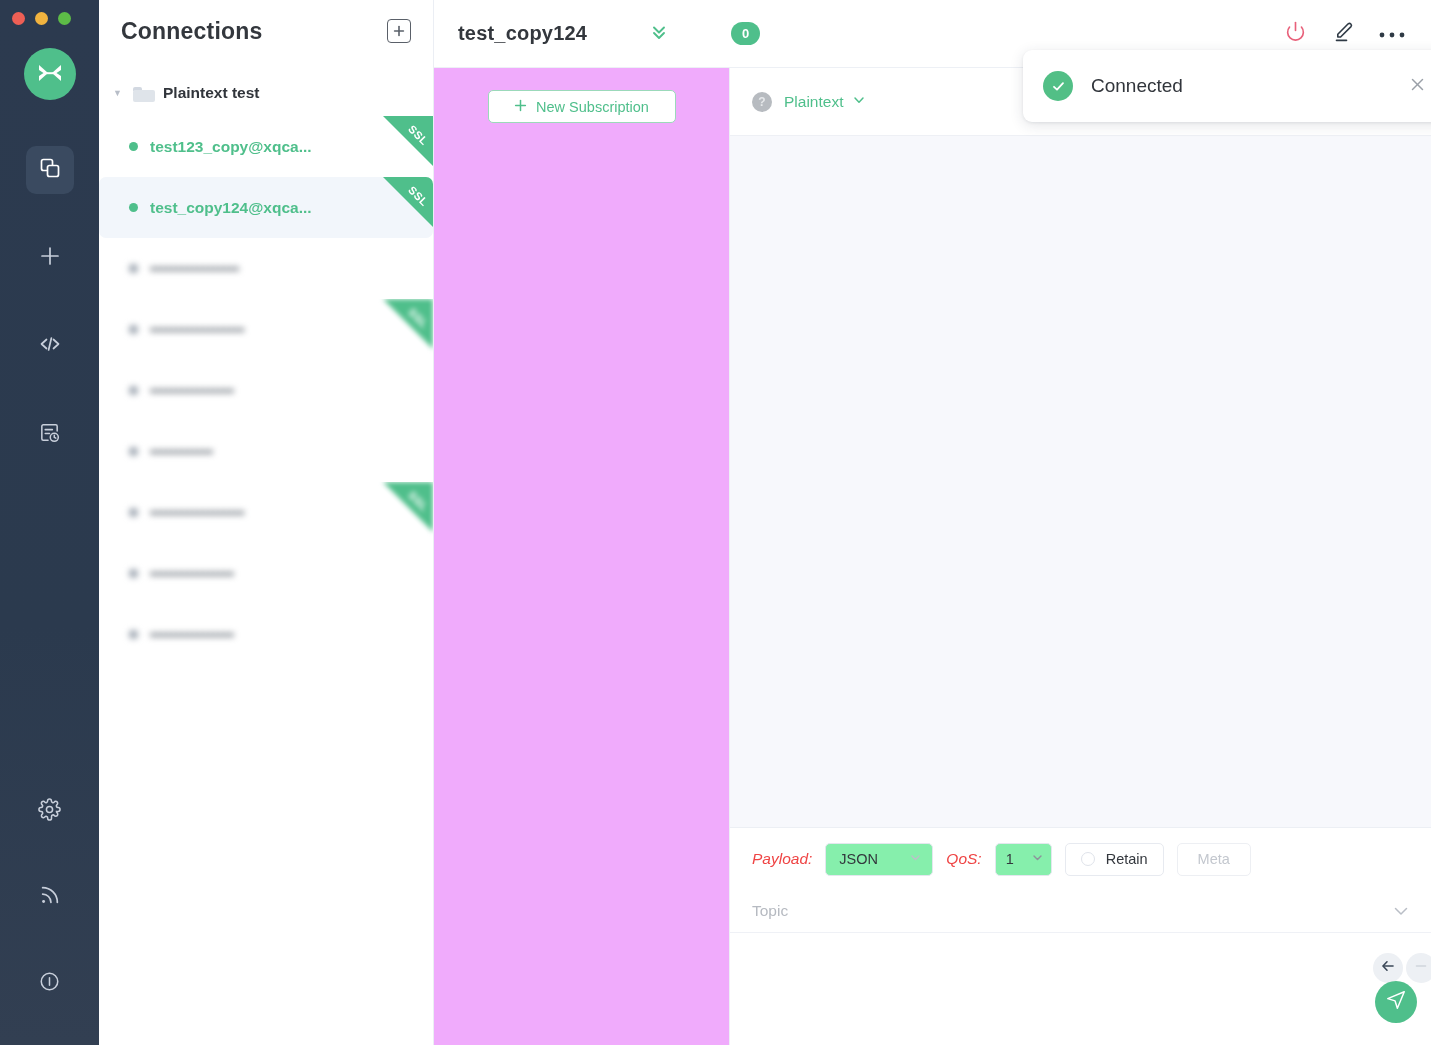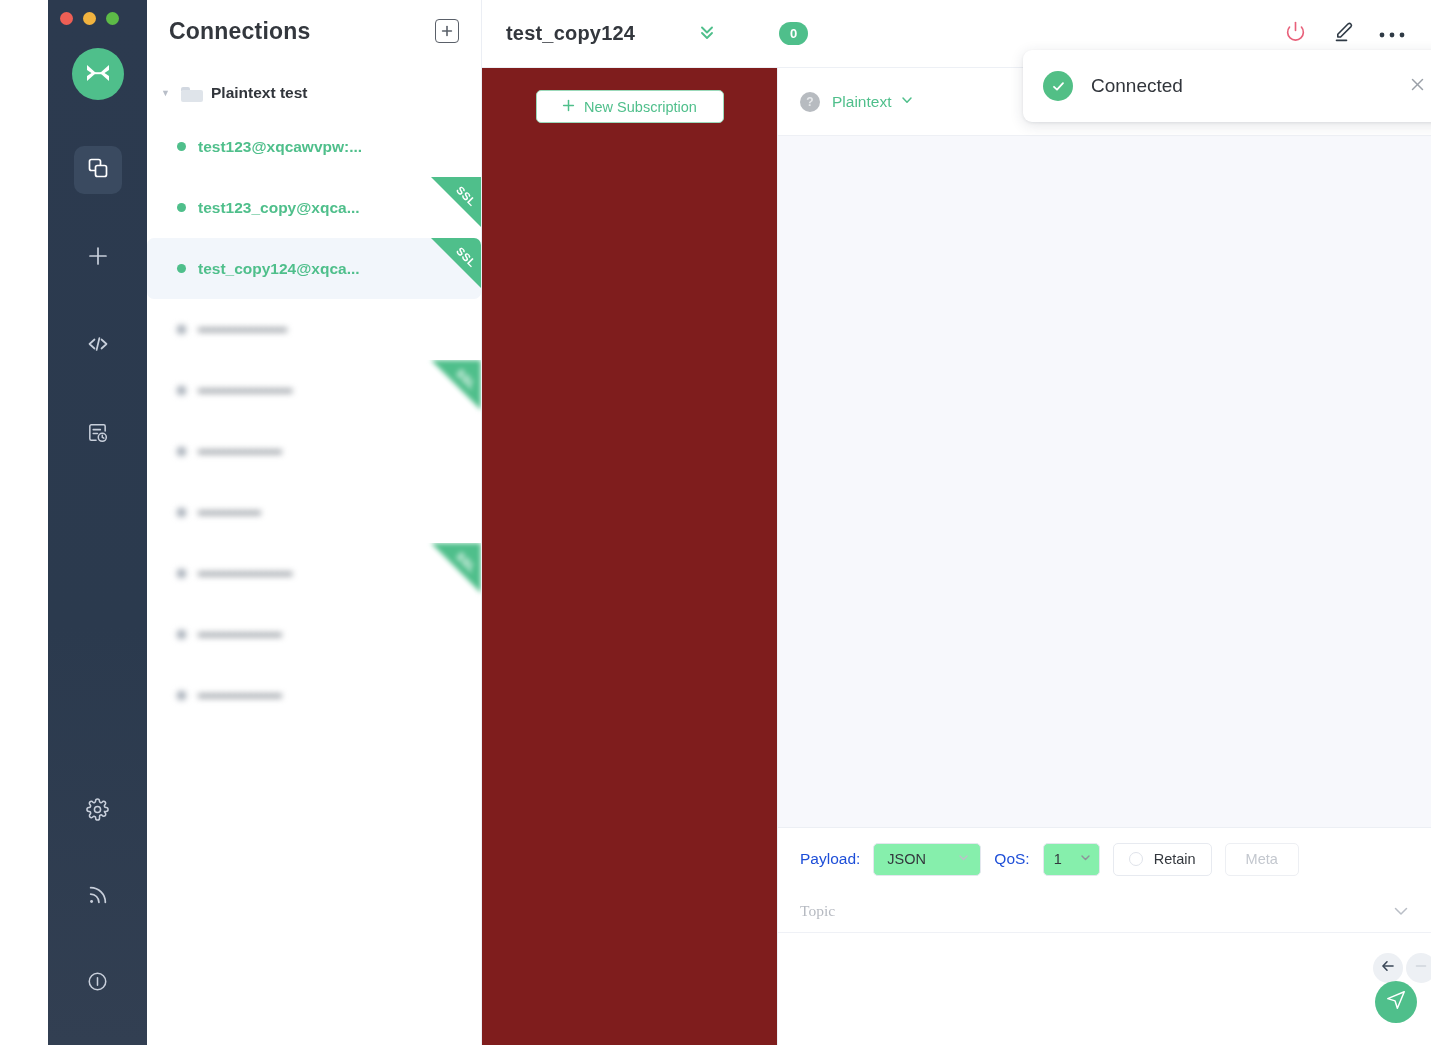--- a/index.html
+++ b/index.html
@@ -2,21 +2,21 @@
 <html><head>
 <meta charset="utf-8">
 <style>
   * { box-sizing: border-box; margin: 0; padding: 0; }
   html, body {
     width: 1431px; height: 1045px;
     overflow: hidden;
     font-family: "Liberation Sans", sans-serif;
     background: #ffffff;
   }
-  .app { position: relative; width: 1431px; height: 1045px; display: flex; padding-left: 48px; }
+  .app { position: relative; width: 1431px; height: 1045px; display: flex; }
 
   
   .rail {
     width: 99px; height: 100%;
     background: #2b3950;
     background-image: linear-gradient(180deg,#2c3a4f 0%, #2b3a4e 60%, #323f52 100%);
     display: flex; flex-direction: column; align-items: center;
     flex: 0 0 99px;
   }
   .traffic { width: 100%; height: 36px; display: flex; align-items: center; padding-left: 12px; gap: 10px; }
@@ -117,21 +117,21 @@
     min-width: 29px; height: 23px; border-radius: 12px; background: #4fbf8b; color: #fff;
     font-size: 13px; font-weight: bold; display: flex; align-items: center; justify-content: center; padding: 0 8px;
   }
   .head-actions { margin-left: auto; display: flex; align-items: center; gap: 24px; }
   .ico-btn { cursor: pointer; display: flex; align-items: center; justify-content: center; }
 
   .main-body { flex: 1; display: flex; min-height: 0; }
 
   
   .subs {
-    width: 296px; flex: 0 0 296px; border-right: 1px solid #edf0f5; background: #7f1d1d;
+    width: 296px; flex: 0 0 296px; border-right: 1px solid #edf0f5; background: #f0abfc;
     padding-top: 22px; display: flex; flex-direction: column; align-items: center;
   }
   .new-sub {
     width: 188px; height: 33px; border: 1px solid #9bd9ba; border-radius: 5px;
     color: #4fbf8b; background: #fff; font-size: 14.5px;
     display: flex; align-items: center; justify-content: center; gap: 9px; cursor: pointer;
   }
 
   
   .msgs { flex: 1; display: flex; flex-direction: column; min-width: 0; }
@@ -142,42 +142,42 @@
   .help-ico {
     width: 20px; height: 20px; border-radius: 50%; background: #b7bbc0; color: #e6e8ea;
     font-size: 12px; font-weight: bold; display: flex; align-items: center; justify-content: center; cursor: pointer;
   }
   .plaintext { color: #4fbf8b; font-size: 15.5px; display: flex; align-items: center; gap: 9px; cursor: pointer; }
   .msgs-list { flex: 1; background: #f7f8fc; min-height: 0; }
 
   
   .pub { background: #fff; border-top: 1px solid #eceff4; }
   .pub-row1 { height: 62px; display: flex; align-items: center; padding-left: 22px; gap: 13px; }
-  .lbl { font-size: 15.5px; color: #1d4ed8; }
+  .lbl { font-size: 15.5px; color: #ef4444; font-style: italic; }
   .sel {
     height: 33px; border: 1px solid #e3e7ee; border-radius: 5px; background: #86efac;
     display: flex; align-items: center; justify-content: space-between;
     padding: 0 10px 0 13px; font-size: 14.5px; color: #33373d; cursor: pointer; gap: 10px;
   }
   .sel.payload { width: 108px; }
   .sel.qos { width: 57px; padding: 0 7px 0 10px; }
   .retain {
     height: 33px; border: 1px solid #e7eaf0; border-radius: 5px; background: #fff;
     display: flex; align-items: center; gap: 11px; padding: 0 15px; font-size: 14.5px; color: #33373d; cursor: pointer;
   }
   .radio { width: 14px; height: 14px; border-radius: 50%; border: 1.4px solid #dfe3ea; }
   .meta {
     height: 33px; border: 1px solid #edeff3; border-radius: 5px; background: #fff;
     display: flex; align-items: center; padding: 0 20px; font-size: 14.5px; color: #c3c7ce; cursor: default;
   }
   .pub-row2 {
     height: 43px; display: flex; align-items: center; padding: 0 20px 0 22px;
     border-bottom: 1px solid #eff1f6;
   }
-  .topic-ph { font-size: 15.5px; color: #b6bac1; font-family: Liberation Serif, serif; }
+  .topic-ph { font-size: 15.5px; color: #b6bac1; }
   .pub-editor { position: relative; flex: 0 0 112px; height: 112px; background: #fff; }
 
   .nav-circles { position: absolute; right: 58px; top: 20px; }
   .circ {
     position: absolute; width: 30px; height: 30px; border-radius: 50%;
     background: #edf0f4; display: flex; align-items: center; justify-content: center; cursor: pointer;
   }
   .circ.c1 { left: 0; top: 0; color: #3a4757; }
   .circ.c2 { left: 33px; top: 0; color: #cfd5dc; }
   .circ.c3 { left: 7px; top: 36px; color: #c6ccd4; }
@@ -298,24 +298,20 @@
     </div>
 
     <div class="conns-body">
       <div class="group-row">
         <span class="caret">▼</span>
         <span class="folder"></span>
         <span class="group-name">Plaintext test</span>
       </div>
 
       <div id="conn-rows">
-          <div class="conn-item">
-            <span class="dot"></span>
-            <span class="conn-name">test123@xqcawvpw:...</span>
-          </div>
           <div class="conn-item">
             <span class="dot"></span>
             <span class="conn-name">test123_copy@xqca...</span>
             <span class="ssl-badge">
               <span>SSL</span>
             </span>
           </div>
           <div class="conn-item selected">
             <span class="dot"></span>
             <span class="conn-name">test_copy124@xqca...</span>

